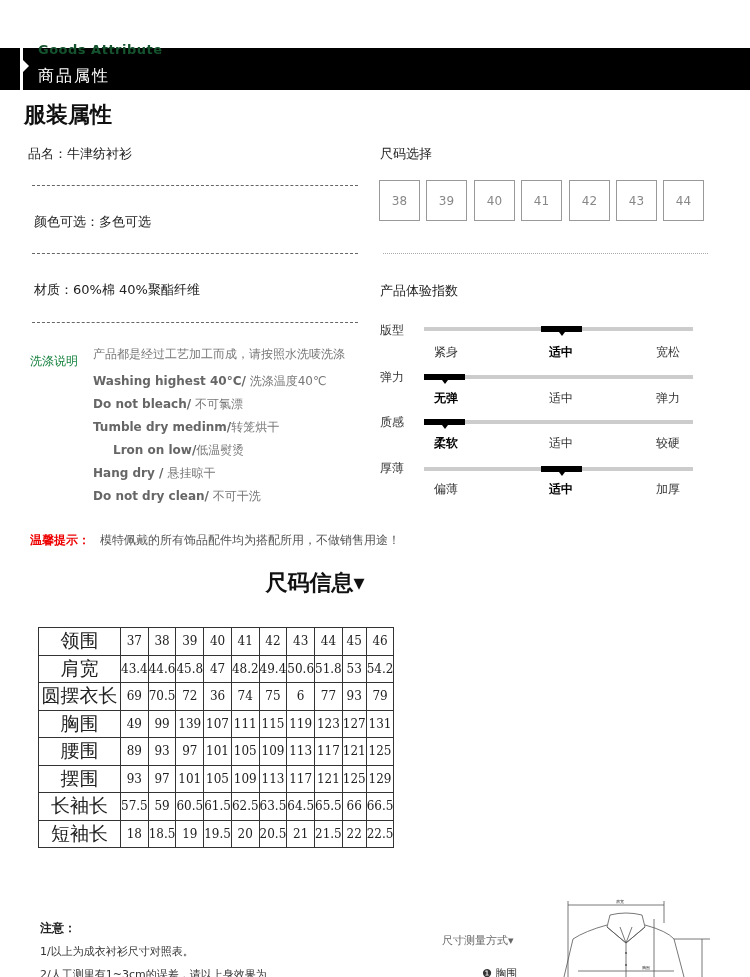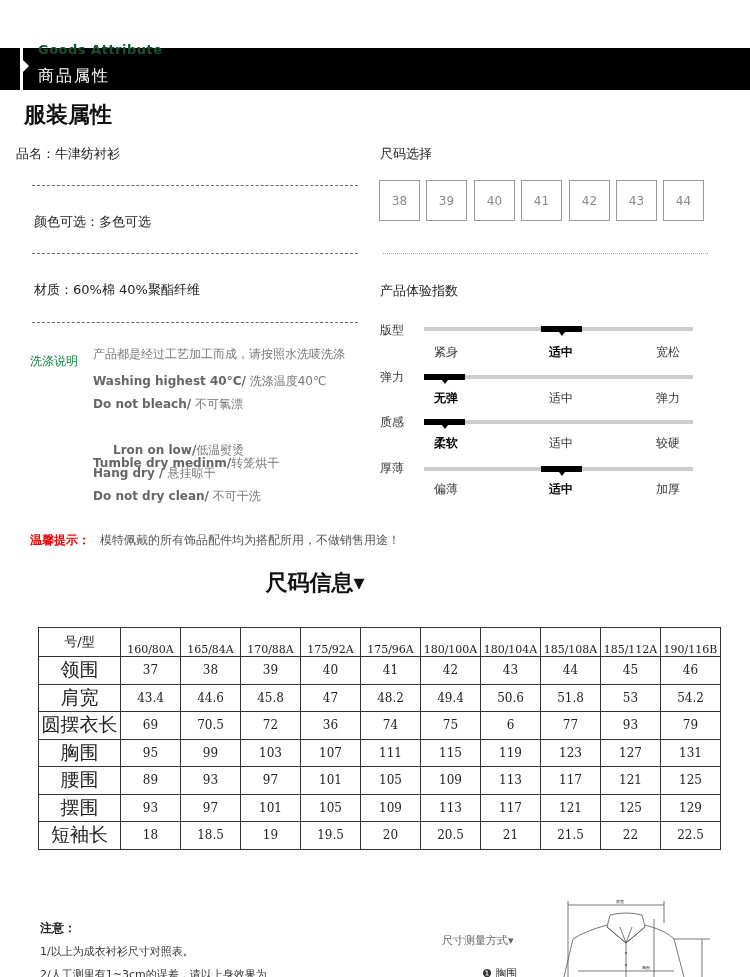--- a/index.html
+++ b/index.html
@@ -66,38 +66,38 @@
 
 <div class="abs banner"></div>
 <div class="abs banner-left"></div>
 <div class="abs banner-gap"></div>
 <div class="abs banner-notch"></div>
 <div class="abs banner-en">Goods Attribute</div>
 <div class="abs banner-cn">商品属性</div>
 
 <div class="abs section-title">服装属性</div>
 
-<div class="abs attr" style="left:16px;top:145px;text-align:center;">
+<div class="abs attr" style="left:28px;top:145px;text-align:center;">
   <span>品名：</span><span>牛津纺衬衫</span>
 </div>
 <div class="abs dash" style="left:32px;top:185px;width:326px;"></div>
 <div class="abs attr" style="left:34px;top:213px;">
   <span>颜色可选：</span><span>多色可选</span>
 </div>
 <div class="abs dash" style="left:32px;top:253px;width:326px;"></div>
 <div class="abs attr" style="left:34px;top:281px;">
   <span>材质：</span><span>60%棉 40%聚酯纤维</span>
 </div>
 <div class="abs dash" style="left:32px;top:322px;width:326px;"></div>
 
 <div class="abs care-label">洗涤说明</div>
 <div class="abs care-intro">产品都是经过工艺加工而成，请按照水洗唛洗涤</div>
 <div class="abs care-line" style="top:373px;"><span>Washing highest 40°C/</span><span class="cn"> 洗涤温度40℃</span></div>
 <div class="abs care-line" style="top:396px;"><span>Do not bleach/</span><span class="cn">  不可氯漂</span></div>
-<div class="abs care-line" style="top:419px;margin-top:36px;"><span>Tumble dry medinm/</span><span class="cn">转笼烘干</span></div>
+<div class="abs care-line" style="top:419px;"><span>Tumble dry medinm/</span><span class="cn">转笼烘干</span></div>
 <div class="abs care-line" style="top:442px;margin-left:20px;"><span>Lron on low/</span><span class="cn">低温熨烫</span></div>
 <div class="abs care-line" style="top:465px;"><span>Hang dry / </span><span class="cn">悬挂晾干</span></div>
 <div class="abs care-line" style="top:488px;"><span>Do not dry clean/</span><span class="cn"> 不可干洗</span></div>
 
 <div class="abs size-label">尺码选择</div>
 <div class="abs size-box" style="left:379px;">38</div>
 <div class="abs size-box" style="left:426px;">39</div>
 <div class="abs size-box" style="left:474px;">40</div>
 <div class="abs size-box" style="left:521px;">41</div>
 <div class="abs size-box" style="left:569px;">42</div>
@@ -139,33 +139,20 @@
 <div class="abs opt sel" style="left:549px;top:481px;">适中</div>
 <div class="abs opt" style="left:656px;top:481px;">加厚</div>
 
 <div class="abs tip-label">温馨提示：</div>
 <div class="abs tip-text">模特佩戴的所有饰品配件均为搭配所用，不做销售用途！</div>
 
 <div class="abs size-info">尺码信息▾</div>
 
 <table class="size-table">
   <tbody>
-      <tr class="hdr">
-    <td class="rh">号/型</td>
-    <td class="c">160/80A</td>
-    <td class="c">165/84A</td>
-    <td class="c">170/88A</td>
-    <td class="c">175/92A</td>
-    <td class="c">175/96A</td>
-    <td class="c">180/100A</td>
-    <td class="c">180/104A</td>
-    <td class="c">185/108A</td>
-    <td class="c">185/112A</td>
-    <td class="c">190/116B</td>
-  </tr>
   <tr>
     <td class="rh">领围</td>
     <td>37</td>
     <td>38</td>
     <td>39</td>
     <td>40</td>
     <td>41</td>
     <td>42</td>
     <td>43</td>
     <td>44</td>
@@ -193,23 +180,23 @@
     <td>36</td>
     <td>74</td>
     <td>75</td>
     <td>6</td>
     <td>77</td>
     <td>93</td>
     <td>79</td>
   </tr>
   <tr>
     <td class="rh">胸围</td>
-    <td>95</td>
+    <td>49</td>
     <td>99</td>
-    <td>103</td>
+    <td>139</td>
     <td>107</td>
     <td>111</td>
     <td>115</td>
     <td>119</td>
     <td>123</td>
     <td>127</td>
     <td>131</td>
   </tr>
   <tr>
     <td class="rh">腰围</td>
@@ -229,20 +216,33 @@
     <td>93</td>
     <td>97</td>
     <td>101</td>
     <td>105</td>
     <td>109</td>
     <td>113</td>
     <td>117</td>
     <td>121</td>
     <td>125</td>
     <td>129</td>
+  </tr>
+  <tr>
+    <td class="rh">长袖长</td>
+    <td>57.5</td>
+    <td>59</td>
+    <td>60.5</td>
+    <td>61.5</td>
+    <td>62.5</td>
+    <td>63.5</td>
+    <td>64.5</td>
+    <td>65.5</td>
+    <td>66</td>
+    <td>66.5</td>
   </tr>
   <tr>
     <td class="rh">短袖长</td>
     <td>18</td>
     <td>18.5</td>
     <td>19</td>
     <td>19.5</td>
     <td>20</td>
     <td>20.5</td>
     <td>21</td>

